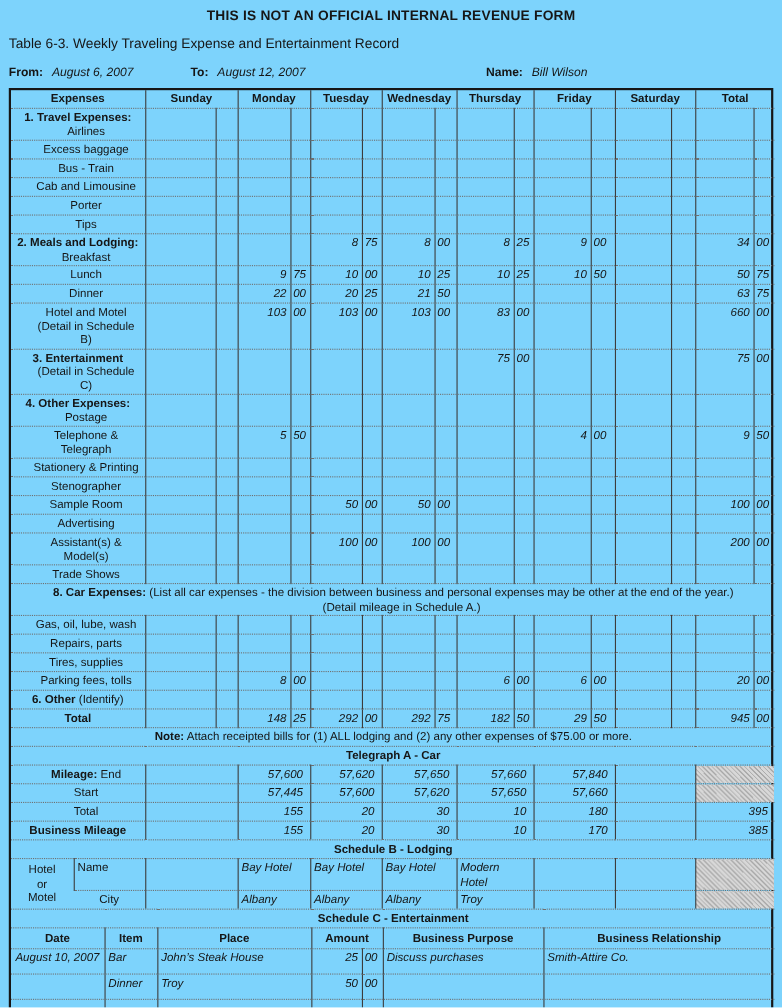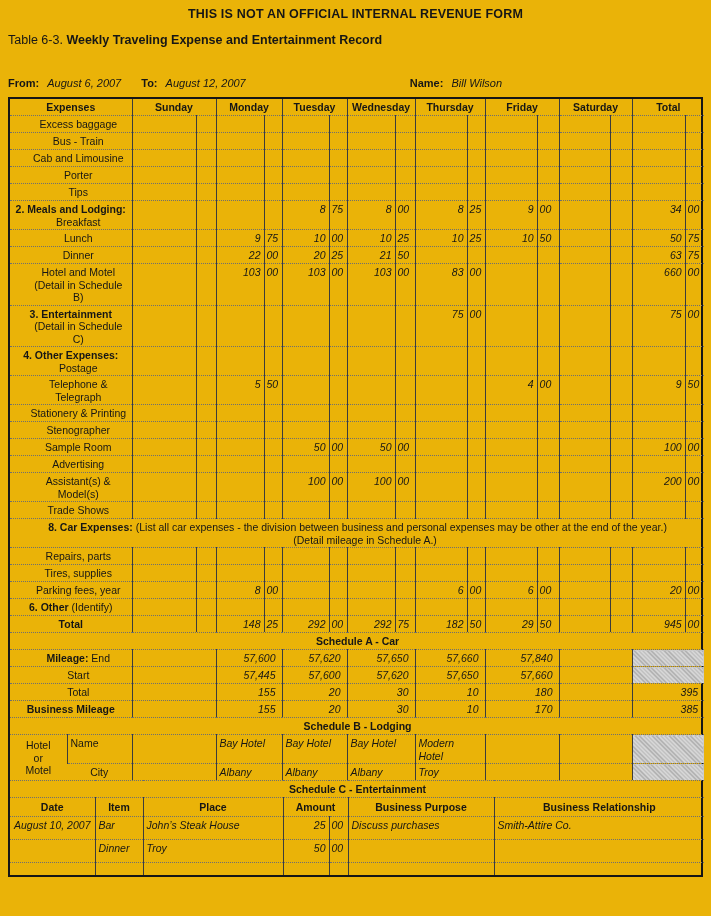--- a/index.html
+++ b/index.html
@@ -1,28 +1,28 @@
 <!DOCTYPE html>
 <html><head>
 <meta charset="utf-8">
 <style>
   html,body{margin:0;padding:0;background:#fff;}
   .page{
-    width:711px;height:916px;background:#eab308;color:#161616;
+    width:711px;height:916px;background:#7dd3fc;color:#161616;
     font-family:"Liberation Sans",sans-serif;position:relative;overflow:hidden;
   }
   .banner{padding-top:7px;text-align:center;font-weight:bold;font-size:12.5px;letter-spacing:.2px;}
   .caption{margin:12px 0 0 8px;font-size:12.5px;}
   .caption .pre{font-weight:normal;}
-  .caption .ttl{font-weight:bold;}
+  .caption .ttl{font-weight:normal;}
   .meta{margin:13px 8px 0 8px;font-size:11px;display:flex;align-items:baseline;}
   .meta .lbl{font-weight:bold;}
   .meta .val{font-style:italic;margin-left:5px;text-align:right;}
-  .g-to{margin-left:20px;}
-  .g-name{margin-left:164px;margin-top:17px;}
+  .g-to{margin-left:52px;}
+  .g-name{margin-left:164px;}
 
   .form-box{margin:8px 8px 0 8px;border:2px solid #161616;}
   table{border-collapse:collapse;width:100%;table-layout:fixed;font-size:10.5px;}
   td,th{
     border-left:1px solid #3c3c3c;border-top:1px dotted #6f6f6f;
     padding:2px 3px 1px 3px;vertical-align:top;overflow:hidden;
     line-height:12.5px;height:13px;
   }
   td:first-child,th:first-child{border-left:none;text-align:center;}
   table:first-child tr:first-child th,table:first-child tr:first-child td{border-top:none;}
@@ -98,20 +98,42 @@
             <th colspan="2">Monday</th>
             <th colspan="2">Tuesday</th>
             <th colspan="2">Wednesday</th>
             <th colspan="2">Thursday</th>
             <th colspan="2">Friday</th>
             <th colspan="2">Saturday</th>
             <th colspan="2">Total</th>
           </tr>
           <tr>
             <td class="lab">
+              <div><span class="b">1. Travel Expenses:</span></div>
+              <div class="ind"><span>Airlines</span></div>
+            </td>
+            <td class="amt"></td>
+            <td class="cts"></td>
+            <td class="amt"></td>
+            <td class="cts"></td>
+            <td class="amt"></td>
+            <td class="cts"></td>
+            <td class="amt"></td>
+            <td class="cts"></td>
+            <td class="amt"></td>
+            <td class="cts"></td>
+            <td class="amt"></td>
+            <td class="cts"></td>
+            <td class="amt"></td>
+            <td class="cts"></td>
+            <td class="amt"></td>
+            <td class="cts"></td>
+          </tr>
+          <tr>
+            <td class="lab">
               <div class="ind"><span>Excess baggage</span></div>
             </td>
             <td class="amt"></td>
             <td class="cts"></td>
             <td class="amt"></td>
             <td class="cts"></td>
             <td class="amt"></td>
             <td class="cts"></td>
             <td class="amt"></td>
             <td class="cts"></td>
@@ -486,20 +508,41 @@
             <td class="cts"></td>
           </tr>
           <tr>
             <td class="span-cell" colspan="17">
               <div><span class="b">8. Car Expenses:</span><span> (List all car expenses - the division between business and personal expenses may be other at the end of the year.)</span></div>
               <div class="ind"><span>(Detail mileage in Schedule A.)</span></div>
             </td>
           </tr>
           <tr>
             <td class="lab">
+              <div class="ind"><span>Gas, oil, lube, wash</span></div>
+            </td>
+            <td class="amt"></td>
+            <td class="cts"></td>
+            <td class="amt"></td>
+            <td class="cts"></td>
+            <td class="amt"></td>
+            <td class="cts"></td>
+            <td class="amt"></td>
+            <td class="cts"></td>
+            <td class="amt"></td>
+            <td class="cts"></td>
+            <td class="amt"></td>
+            <td class="cts"></td>
+            <td class="amt"></td>
+            <td class="cts"></td>
+            <td class="amt"></td>
+            <td class="cts"></td>
+          </tr>
+          <tr>
+            <td class="lab">
               <div class="ind"><span>Repairs, parts</span></div>
             </td>
             <td class="amt"></td>
             <td class="cts"></td>
             <td class="amt"></td>
             <td class="cts"></td>
             <td class="amt"></td>
             <td class="cts"></td>
             <td class="amt"></td>
             <td class="cts"></td>
@@ -528,21 +571,21 @@
             <td class="cts"></td>
             <td class="amt"></td>
             <td class="cts"></td>
             <td class="amt"></td>
             <td class="cts"></td>
             <td class="amt"></td>
             <td class="cts"></td>
           </tr>
           <tr>
             <td class="lab">
-              <div class="ind"><span>Parking fees, year</span></div>
+              <div class="ind"><span>Parking fees, tolls</span></div>
             </td>
             <td class="amt"></td>
             <td class="cts"></td>
             <td class="amt">8</td>
             <td class="cts">00</td>
             <td class="amt"></td>
             <td class="cts"></td>
             <td class="amt"></td>
             <td class="cts"></td>
             <td class="amt">6</td>
@@ -588,39 +631,44 @@
             <td class="amt">292</td>
             <td class="cts">75</td>
             <td class="amt">182</td>
             <td class="cts">50</td>
             <td class="amt">29</td>
             <td class="cts">50</td>
             <td class="amt"></td>
             <td class="cts"></td>
             <td class="amt">945</td>
             <td class="cts">00</td>
+          </tr>
+          <tr>
+            <td class="span-cell" colspan="17">
+              <div><span class="b">Note:</span><span> Attach receipted bills for (1) ALL lodging and (2) any other expenses of $75.00 or more.</span></div>
+            </td>
           </tr>
         </tbody>
     </table>
 
     <table>
       <colgroup>
         <col style="width:122px">
           <col style="width:84px">
           <col style="width:66px">
           <col style="width:65px">
         <col style="width:68px">
           <col style="width:70px">
           <col style="width:74px">
           <col style="width:73px">
         <col style="width:72px">
       </colgroup>
       <tbody>
           <tr class="band">
-            <td colspan="9">Schedule A - Car</td>
+            <td colspan="9">Telegraph A - Car</td>
           </tr>
           <tr>
             <td class="lab">
               <div class="ind"><span class="b">Mileage:</span><span> End</span></div>
             </td>
             <td class="sa"></td>
             <td class="sa">57,600</td>
             <td class="sa">57,620</td>
             <td class="sa">57,650</td>
             <td class="sa">57,660</td>

